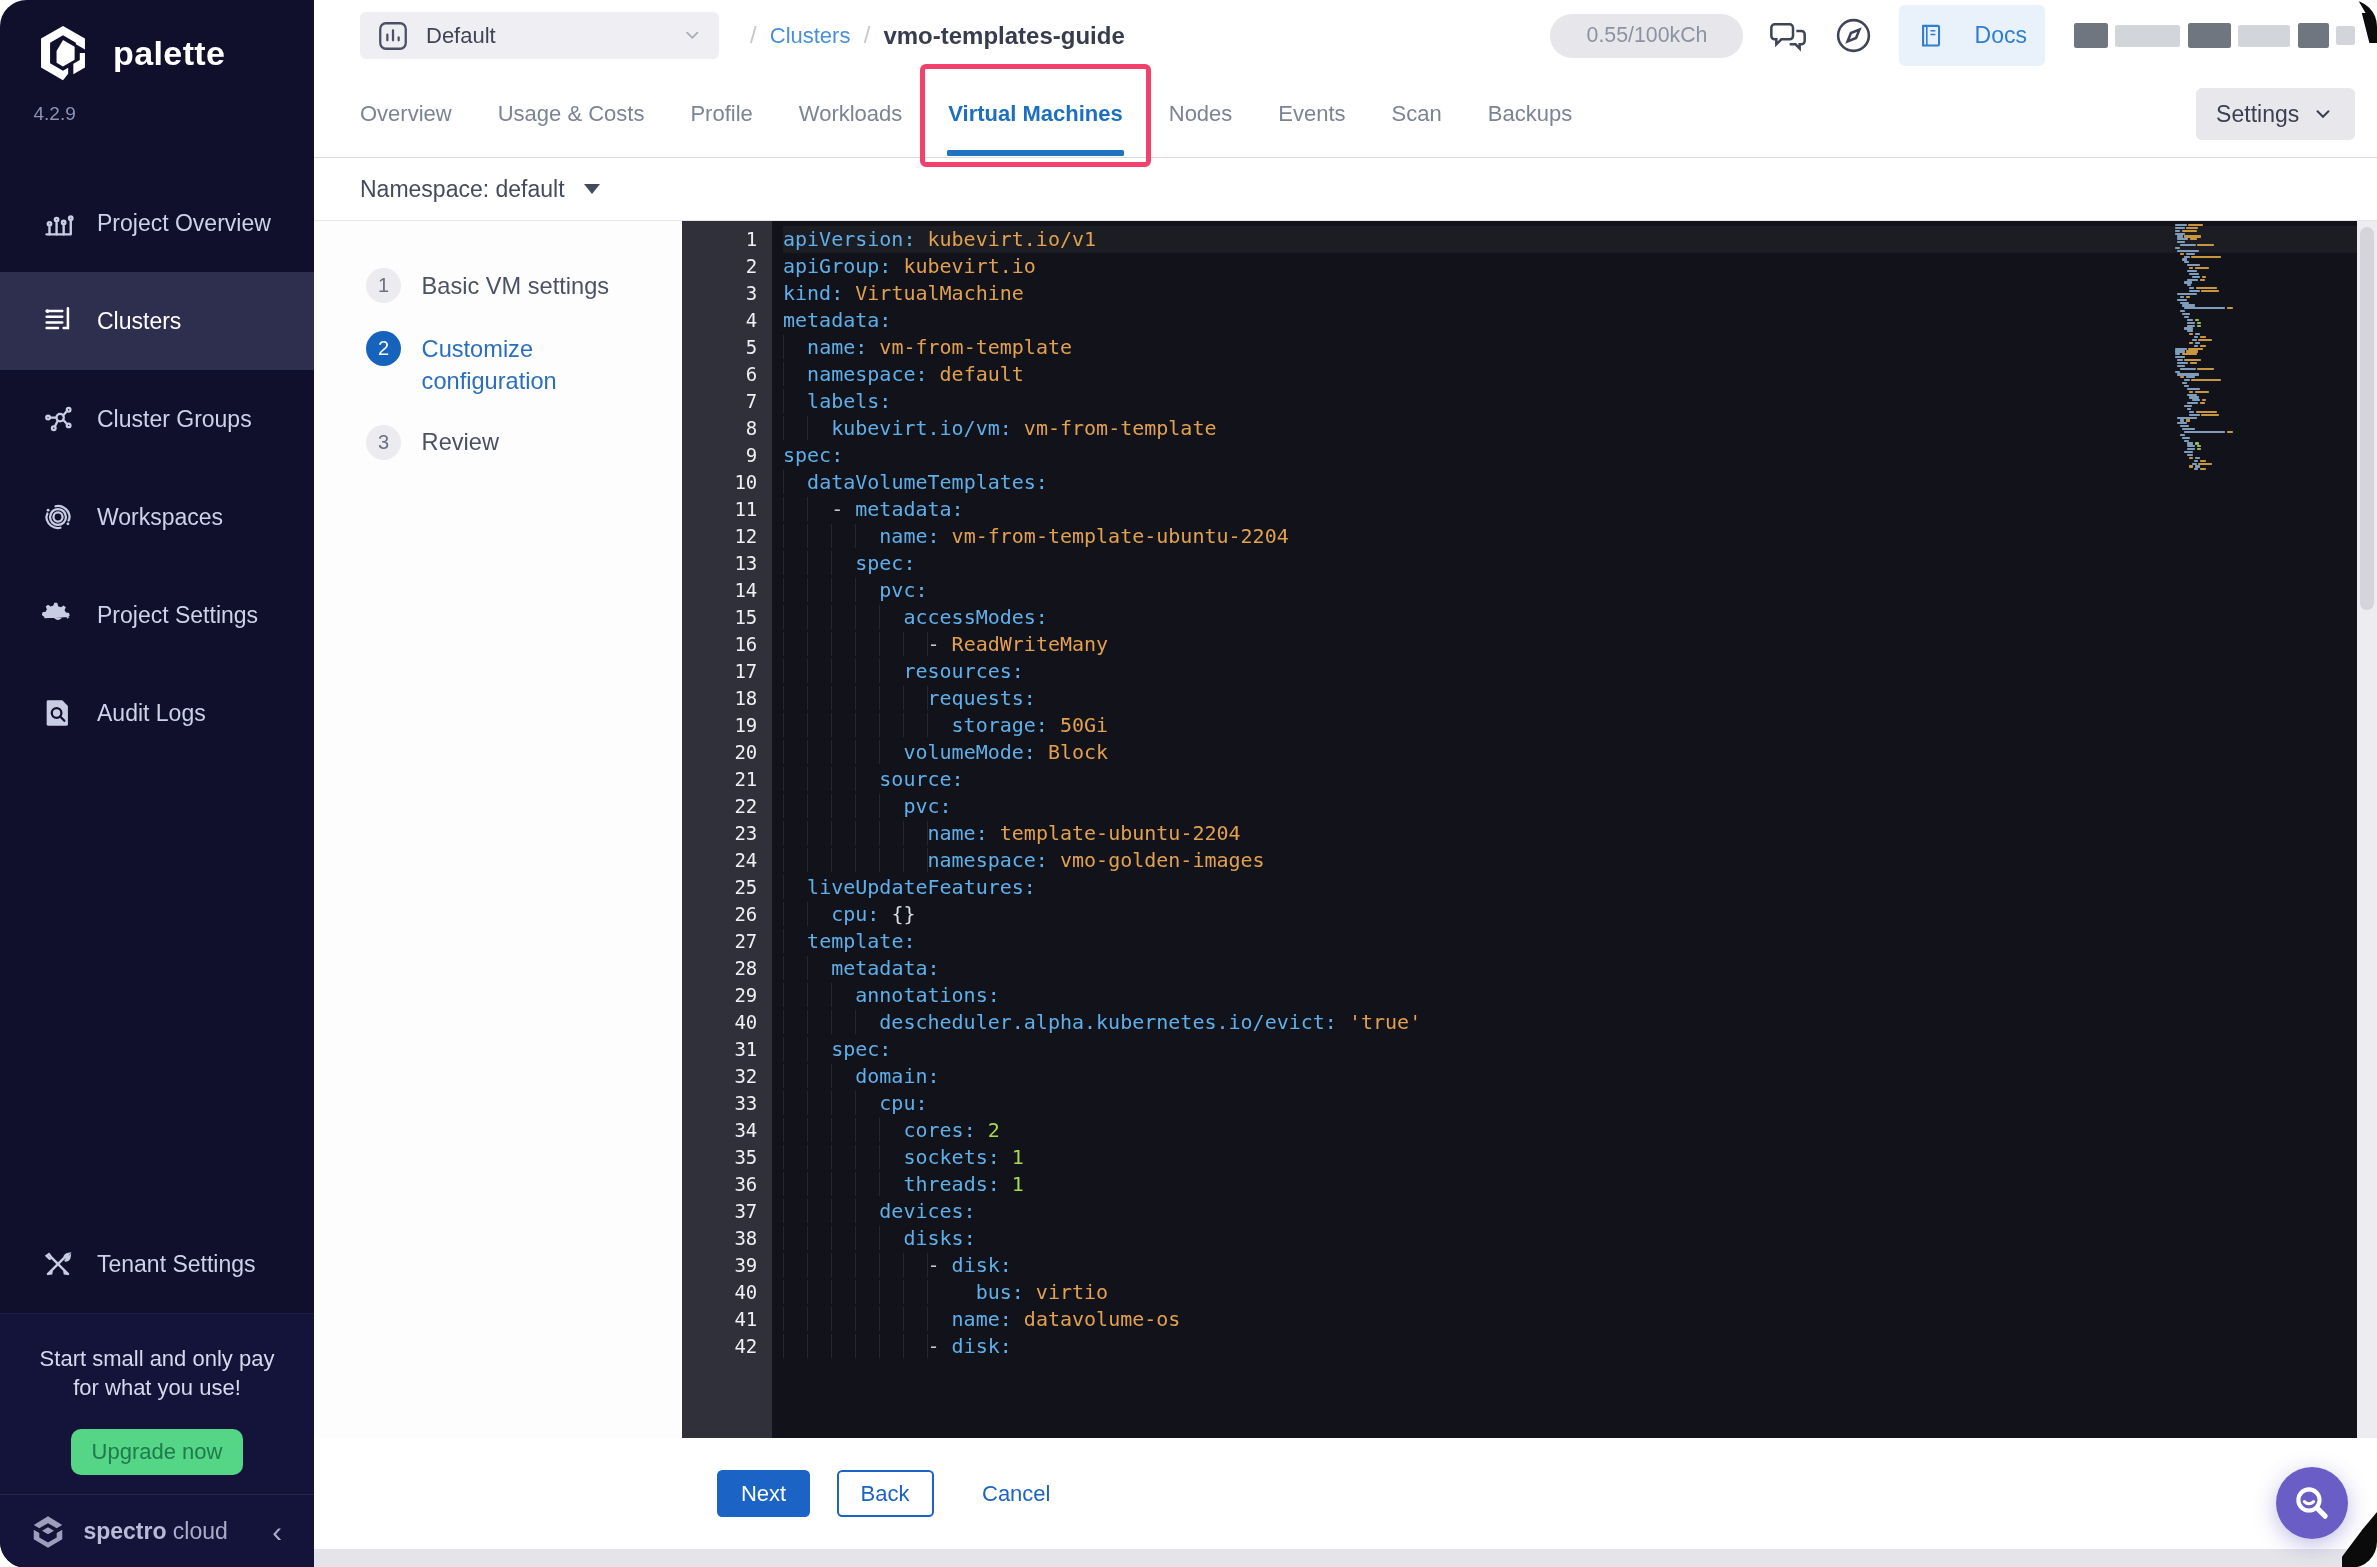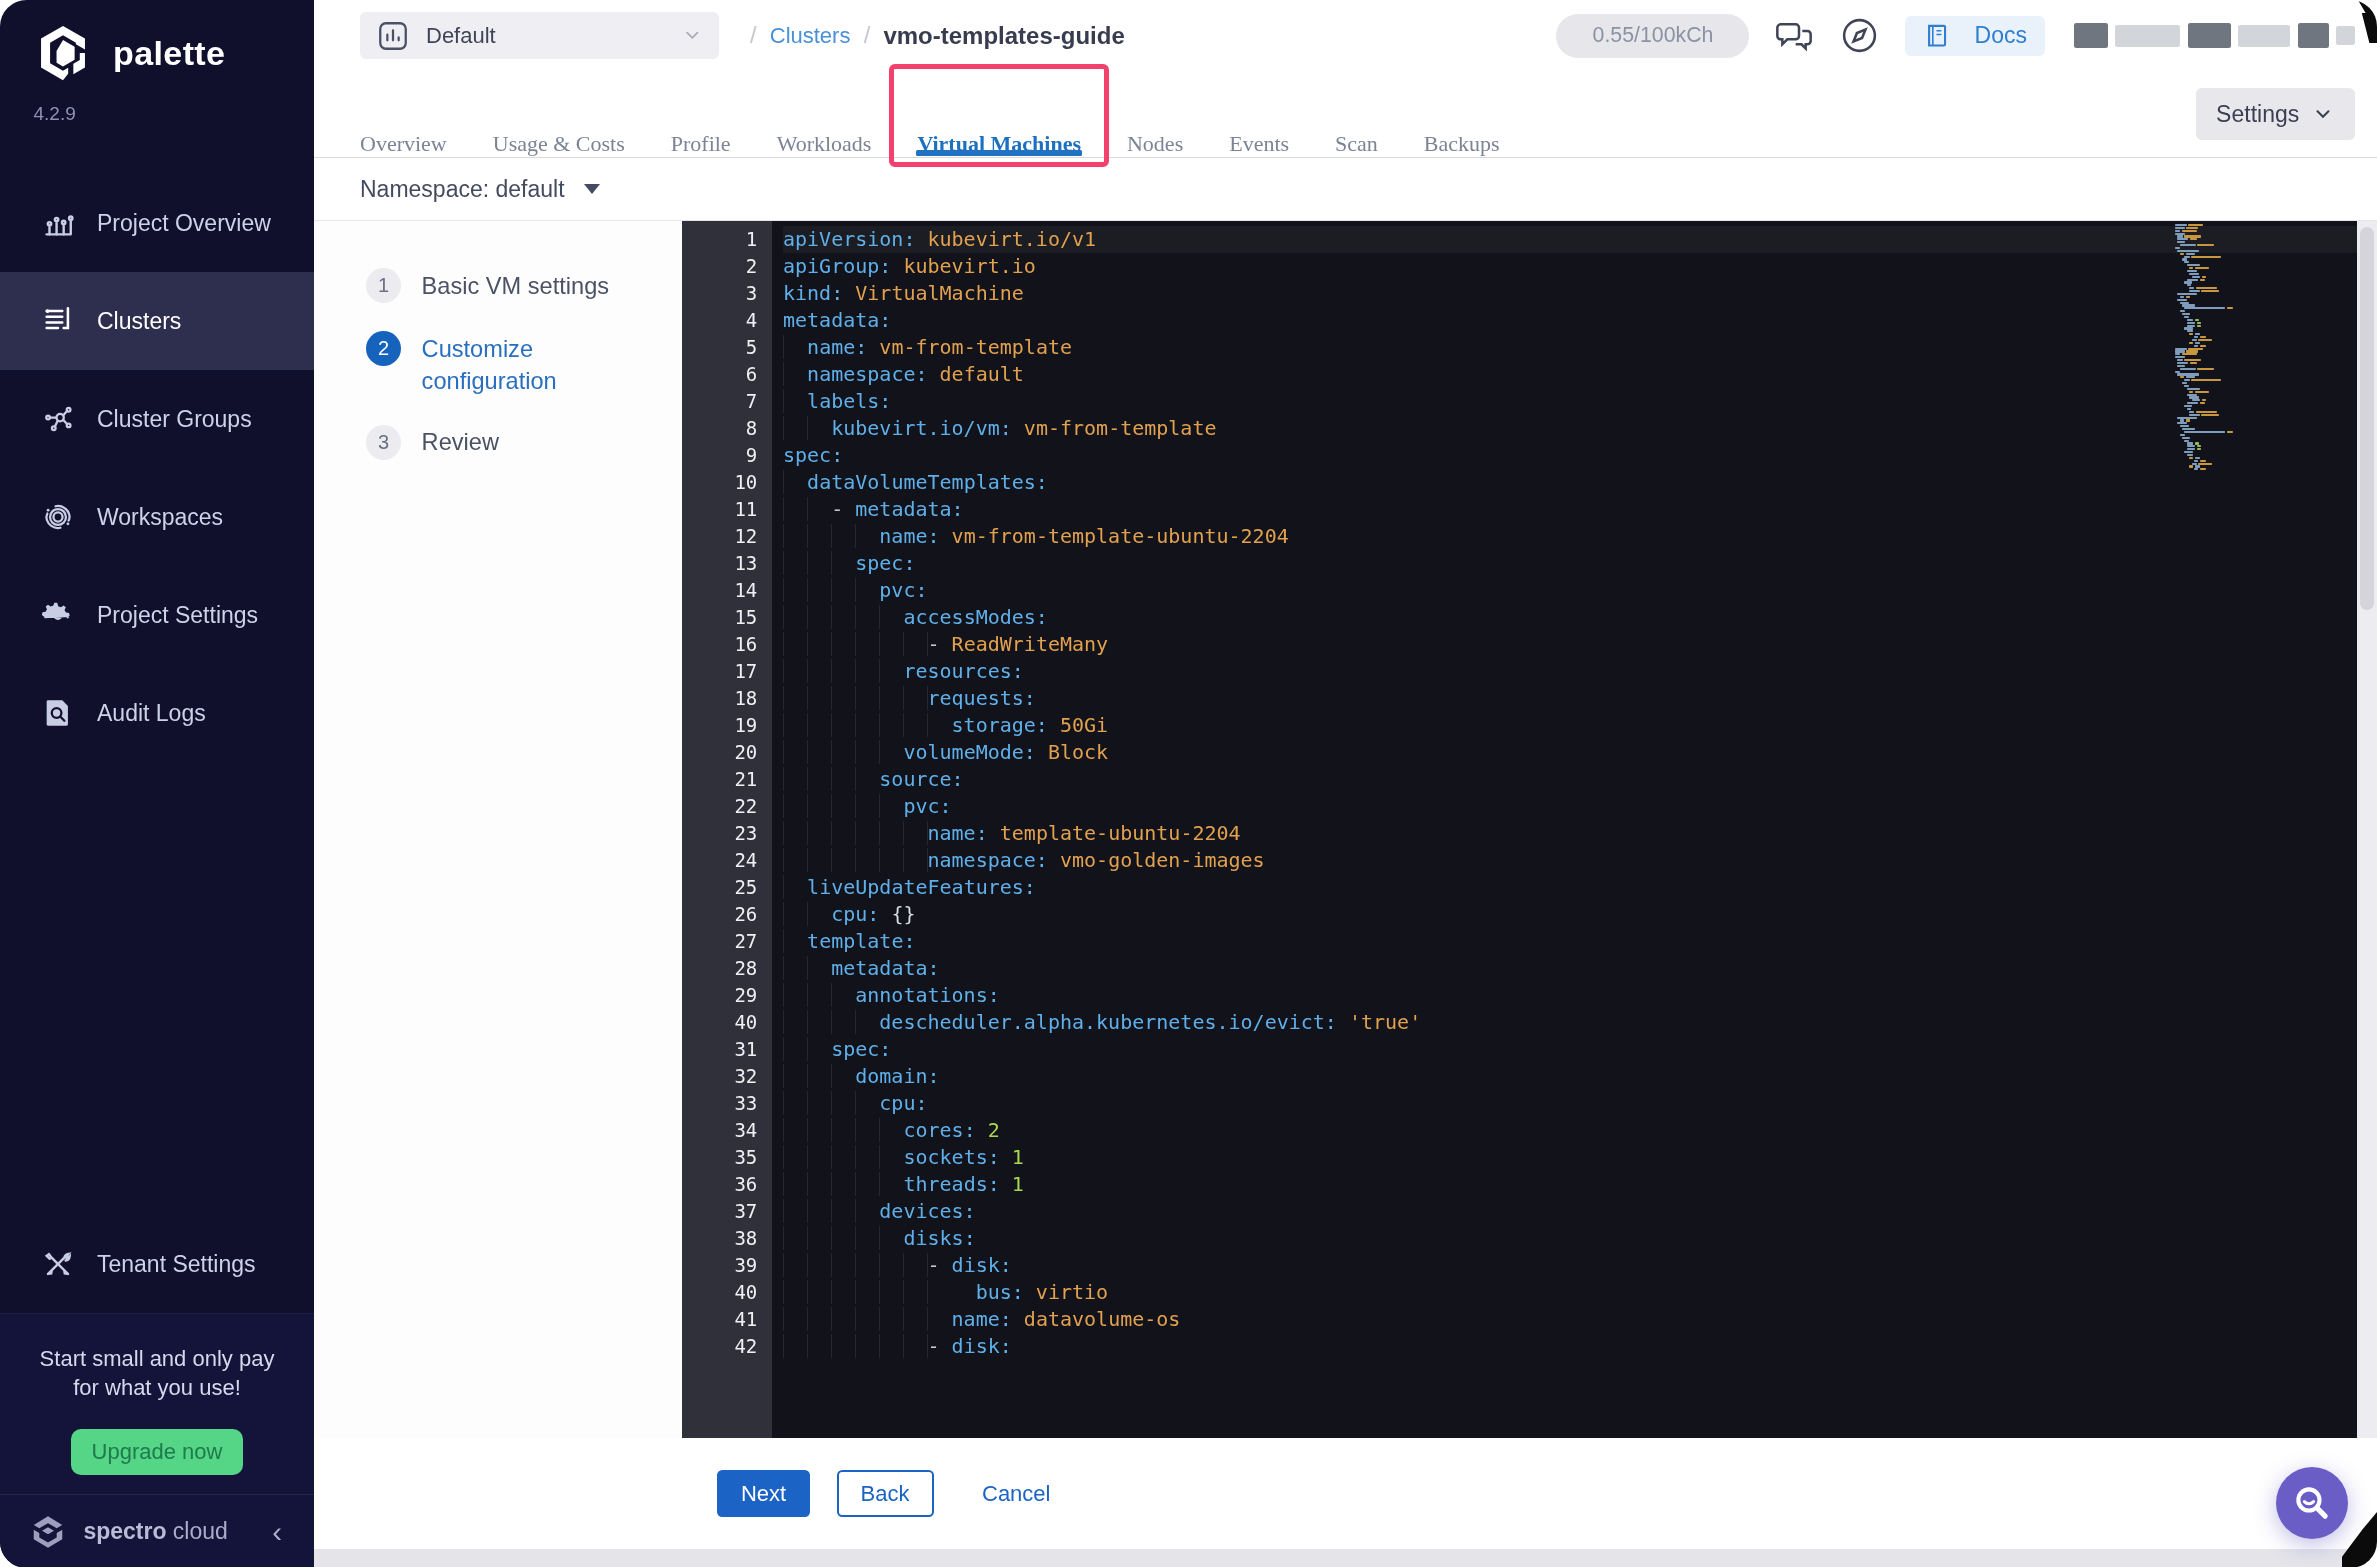--- a/index.html
+++ b/index.html
@@ -32,27 +32,27 @@
   .topbar { height:71px; background:#ffffff; display:flex; align-items:center; padding:0 22px 0 46px; gap:0; }
   .proj-select { width:359px; height:47px; background:#efeff3; border-radius:5.9px; display:flex; align-items:center; padding:0 16px; gap:16px; cursor:pointer; }
   .proj-select .ps-label { font-size:22px; color:#3f4456; flex:1; }
   .crumbs { display:flex; align-items:center; gap:13.2px; margin-left:31px; font-size:22px; }
   .crumb-sep { color:#c3c7cf; font-size:23.6px; }
   .crumb-link { color:#4a90d9; cursor:pointer; }
   .crumb-cur { color:#373c4e; font-size:24px; font-weight:600; }
   .top-right { margin-left:auto; display:flex; align-items:center; gap:25px; }
   .usage-pill { min-width:193px; height:44px; border-radius:23.6px; background:#e6e6eb; color:#8a93a3; font-size:21.3px; display:flex; align-items:center; justify-content:center; padding:0 20.6px; }
   .icon-btn { background:none; border:none; cursor:pointer; display:flex; align-items:center; }
-  .docs-btn { height:40px; background:#e9f1fb; border:none; border-radius:5.9px; display:flex; align-items:center; gap:22px; padding:0 17.7px; color:#2f7fd0; font-size:23px; cursor:pointer; }
+  .docs-btn { height:61px; background:#e9f1fb; border:none; border-radius:5.9px; display:flex; align-items:center; gap:28px; padding:0 17.7px; color:#2f7fd0; font-size:23px; cursor:pointer; }
   .redacted { display:flex; align-items:center; gap:7.4px; margin-left:4.4px; }
   .redacted i { display:block; border-radius:2.2px; }
 
   .tabsrow { height:87px; background:#ffffff; border-bottom:1.5px solid #d9d9de; display:flex; align-items:stretch; padding:0 22px 0 46px; position:relative; }
   .tabs { display:flex; gap:46px; align-items:stretch; }
-  .tab { display:flex; align-items:flex-end; font-size:22px; color:#7b8494; cursor:pointer; position:relative; white-space:nowrap;font-family:Liberation Serif, serif; }
+  .tab { display:flex; align-items:center; font-size:22px; color:#7b8494; cursor:pointer; position:relative; white-space:nowrap; }
   .tab.active { color:#1d6fc0; font-weight:600; }
   .tab.active .underline { position:absolute; left:-1.5px; right:-1.5px; bottom:1.5px; height:5.2px; background:#2173c2; border-radius:1.5px; }
   .tab.active .anno { position:absolute; top:-7.4px; bottom:-10.3px; left:-28px; right:-28px; border:5.2px solid #f1416c; border-radius:5.9px; pointer-events:none; z-index:5; }
   .settings-btn { margin-left:auto; align-self:center; height:52px; background:#e7e7ec; border:none; border-radius:5.9px; display:flex; align-items:center; gap:13.2px; padding:0 20.6px; font-size:23px; color:#3a3f52; cursor:pointer; }
 
   .nsrow { height:63px; background:#ffffff; border-bottom:1.5px solid #e5e5ea; display:flex; align-items:center; padding-left:46px; gap:19px; }
   .ns-label { font-size:23px; color:#454b5e; }
   .caret-down { width:0; height:0; border-left:8px solid transparent; border-right:8px solid transparent; border-top:10.3px solid #454b5e; }
 
   .heading-band { height:96px; background:#f6f6f9; display:flex; align-items:center; padding-left:46px; }

